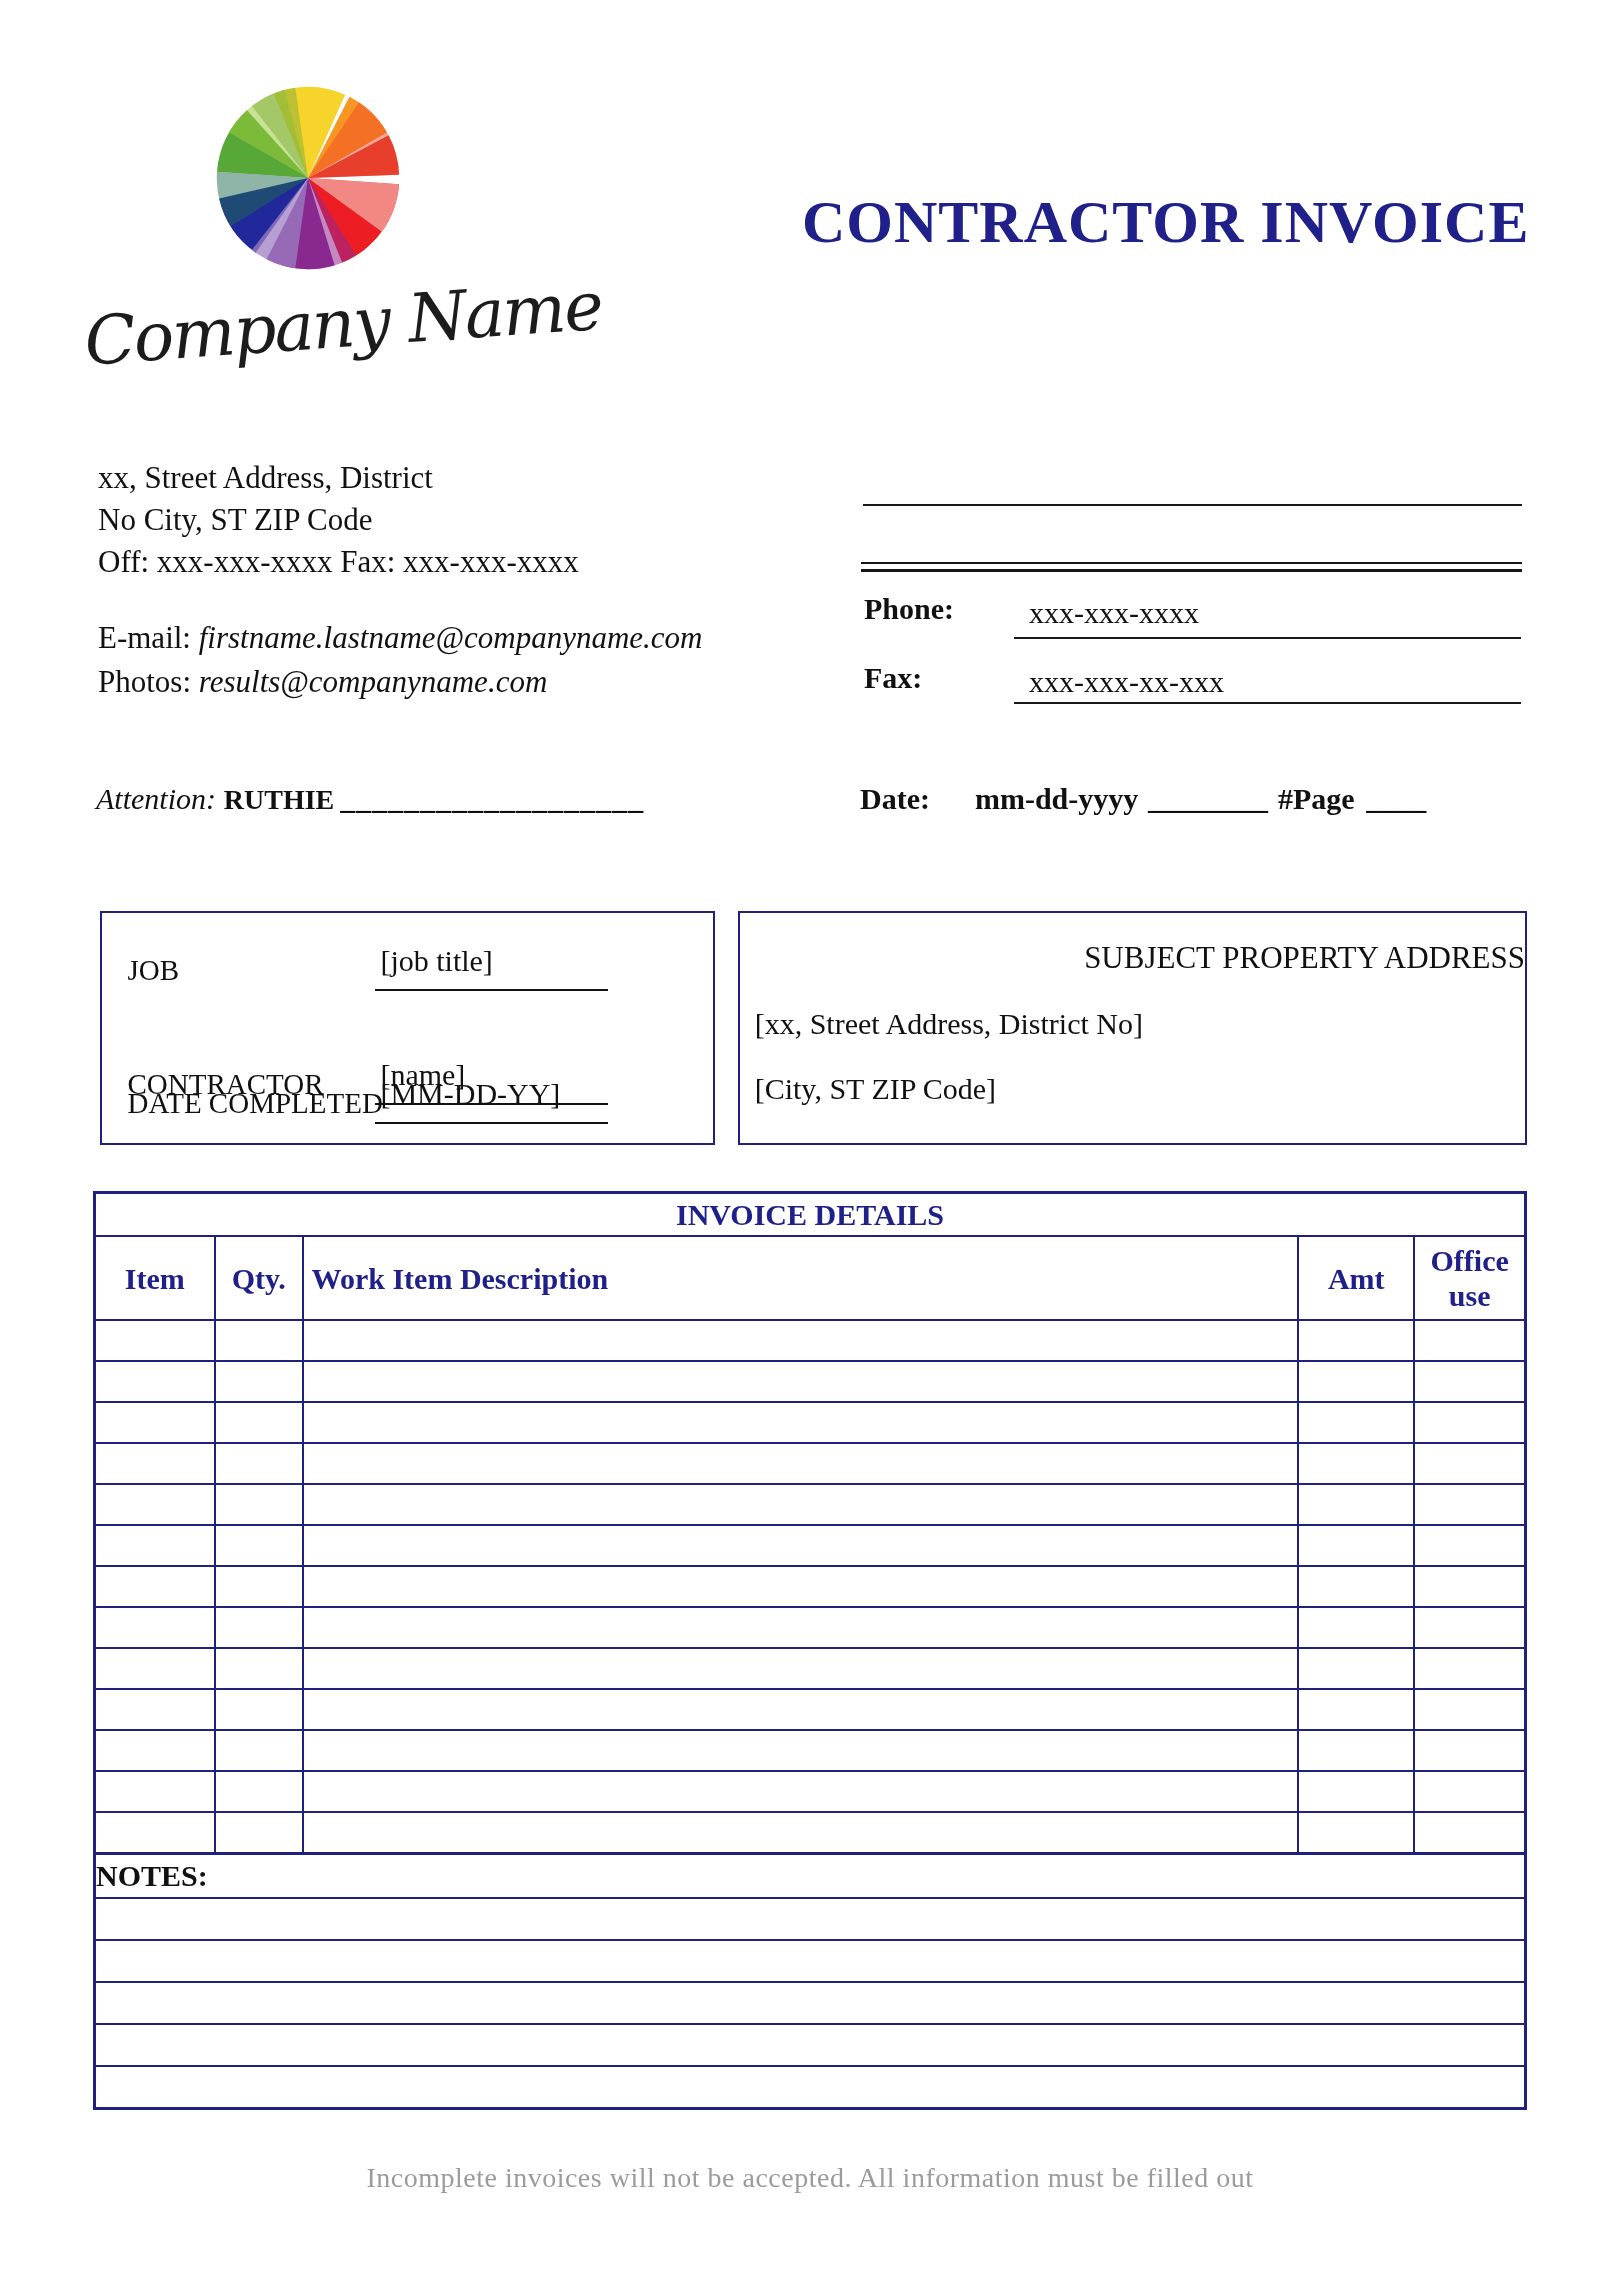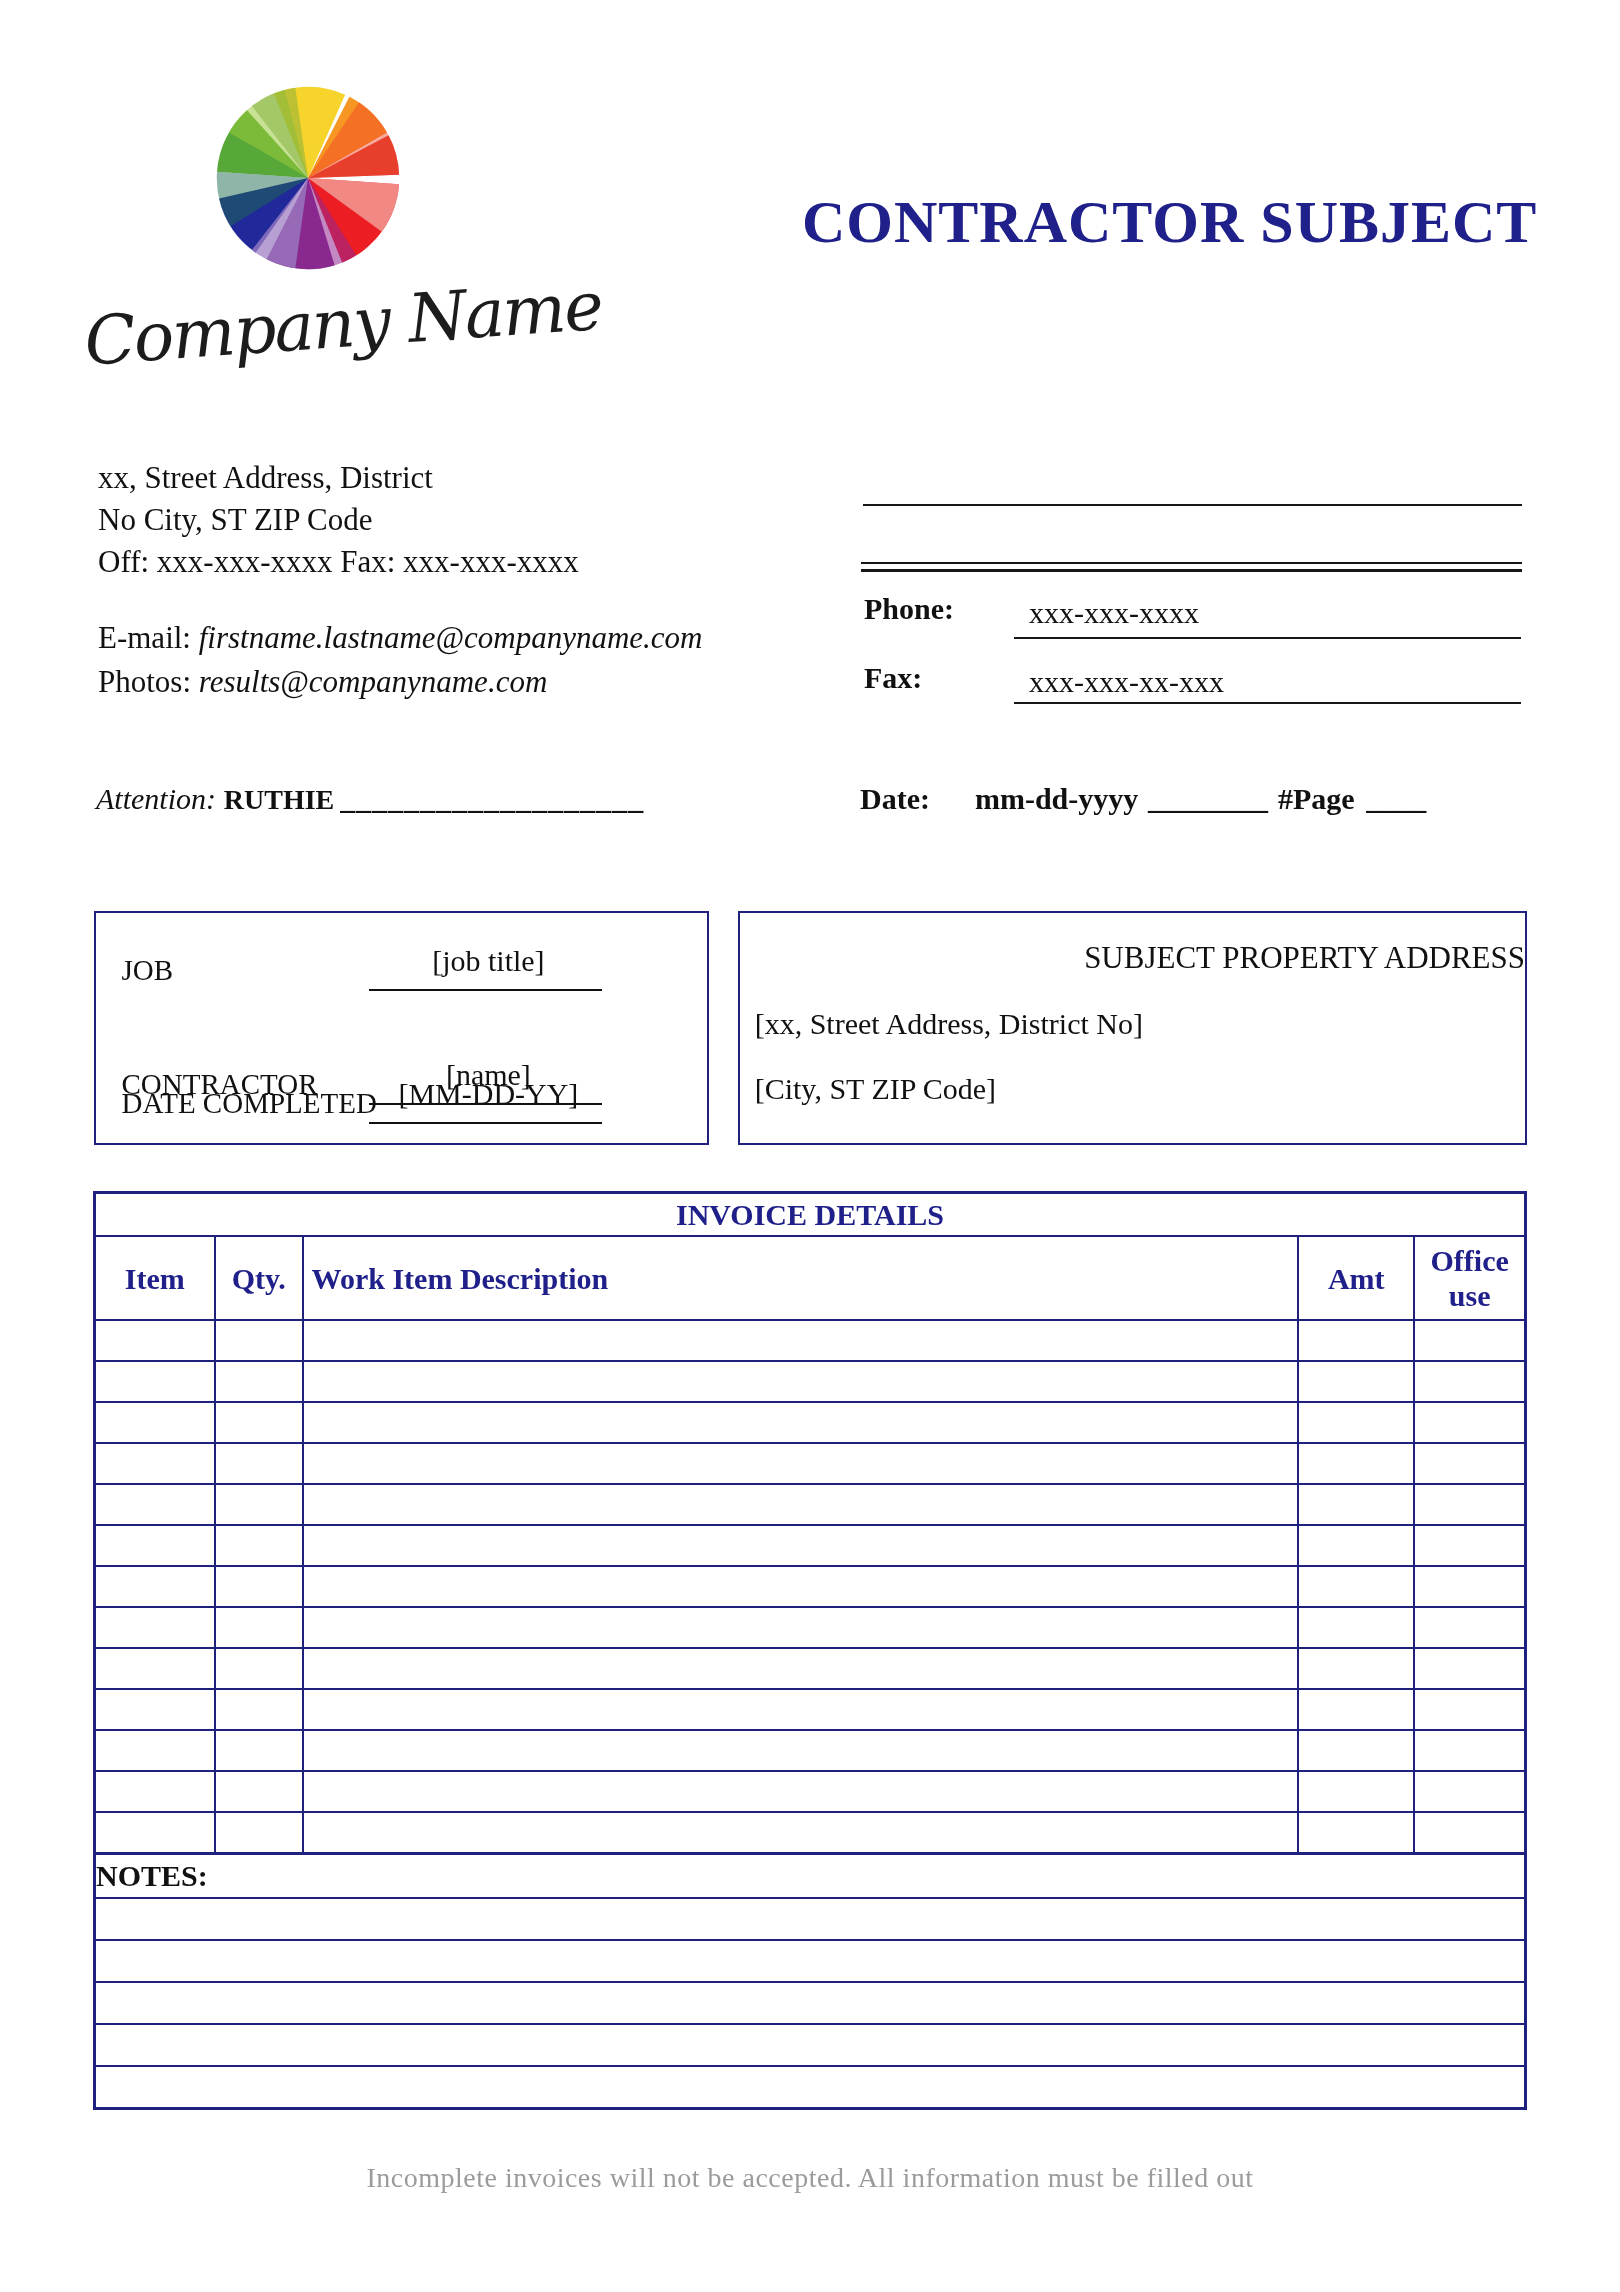--- a/index.html
+++ b/index.html
@@ -54,21 +54,21 @@
   .attention-row .attn-blank{font-weight:bold;margin-left:5.9px;letter-spacing:1px;}
   .date-row{left:860px;top:782px;font-size:30px;white-space:nowrap;}
   .date-row .b{font-weight:bold;}
   .date-row .date-value{margin-left:45px;}
   .date-row .date-blank{margin-left:9.8px;font-weight:bold;}
   .date-row .page-label{margin-left:9.8px;}
   .date-row .page-blank{margin-left:11.8px;font-weight:bold;}
 
   
   .box{border:2.9px solid #20207d;background:#ffffff;}
-  .job-box{left:94px;top:911px;width:611px;height:230px;text-align:center;}
+  .job-box{left:100px;top:911px;width:611px;height:230px;}
   .job-row{position:absolute;left:25.5px;right:0;height:55px;}
   .job-row-0{top:31px;}
   .job-row-1{top:98px;margin-top:47px;}
   .job-row-2{top:164px;}
   .job-row .lbl{position:absolute;left:0;top:9.8px;font-size:29px;white-space:nowrap;}
   .job-row .val{
     position:absolute;left:247px;top:0;width:228px;height:45px;
     border-bottom:2.9px solid #111;font-size:30px;padding-left:5.9px;
     white-space:nowrap;
   }
@@ -124,21 +124,21 @@
     <path fill-opacity="0.45" d="M100,100 L153.1,21.2 A95,95 0 0 1 194.9,96.7 Z" fill="#F0432B"></path>
     <path fill-opacity="0.8" d="M100,100 L194.8,106.6 A95,95 0 0 1 176.9,155.9 Z" fill="#F4A29B"></path>
     <path fill-opacity="0.55" d="M100,100 L150.3,180.6 A95,95 0 0 1 86.8,194.1 Z" fill="#93278F"></path>
     <path fill-opacity="0.75" d="M100,100 L86.8,194.1 A95,95 0 0 1 41.5,174.9 Z" fill="#9F7FC4"></path>
     <path fill-opacity="0.5" d="M100,100 L19.4,150.3 A95,95 0 0 1 5.2,93.4 Z" fill="#1D6B52"></path>
     <path fill-opacity="0.5" d="M100,100 L41.5,25.1 A95,95 0 0 1 86.8,5.9 Z" fill="#7FAE3A"></path>
   </svg>
 
   <div class="abs company-script">Company Name</div>
 
-  <div class="abs doc-title">CONTRACTOR SUBJECT</div>
+  <div class="abs doc-title">CONTRACTOR INVOICE</div>
 
   <div class="abs addr-block">
     <div>xx, Street Address, District</div>
     <div>No City, ST ZIP Code</div>
     <div>Off: xxx-xxx-xxxx Fax: xxx-xxx-xxxx</div>
   </div>
 
   <div class="abs email-block">
     <div>
       <span>E-mail:</span>

